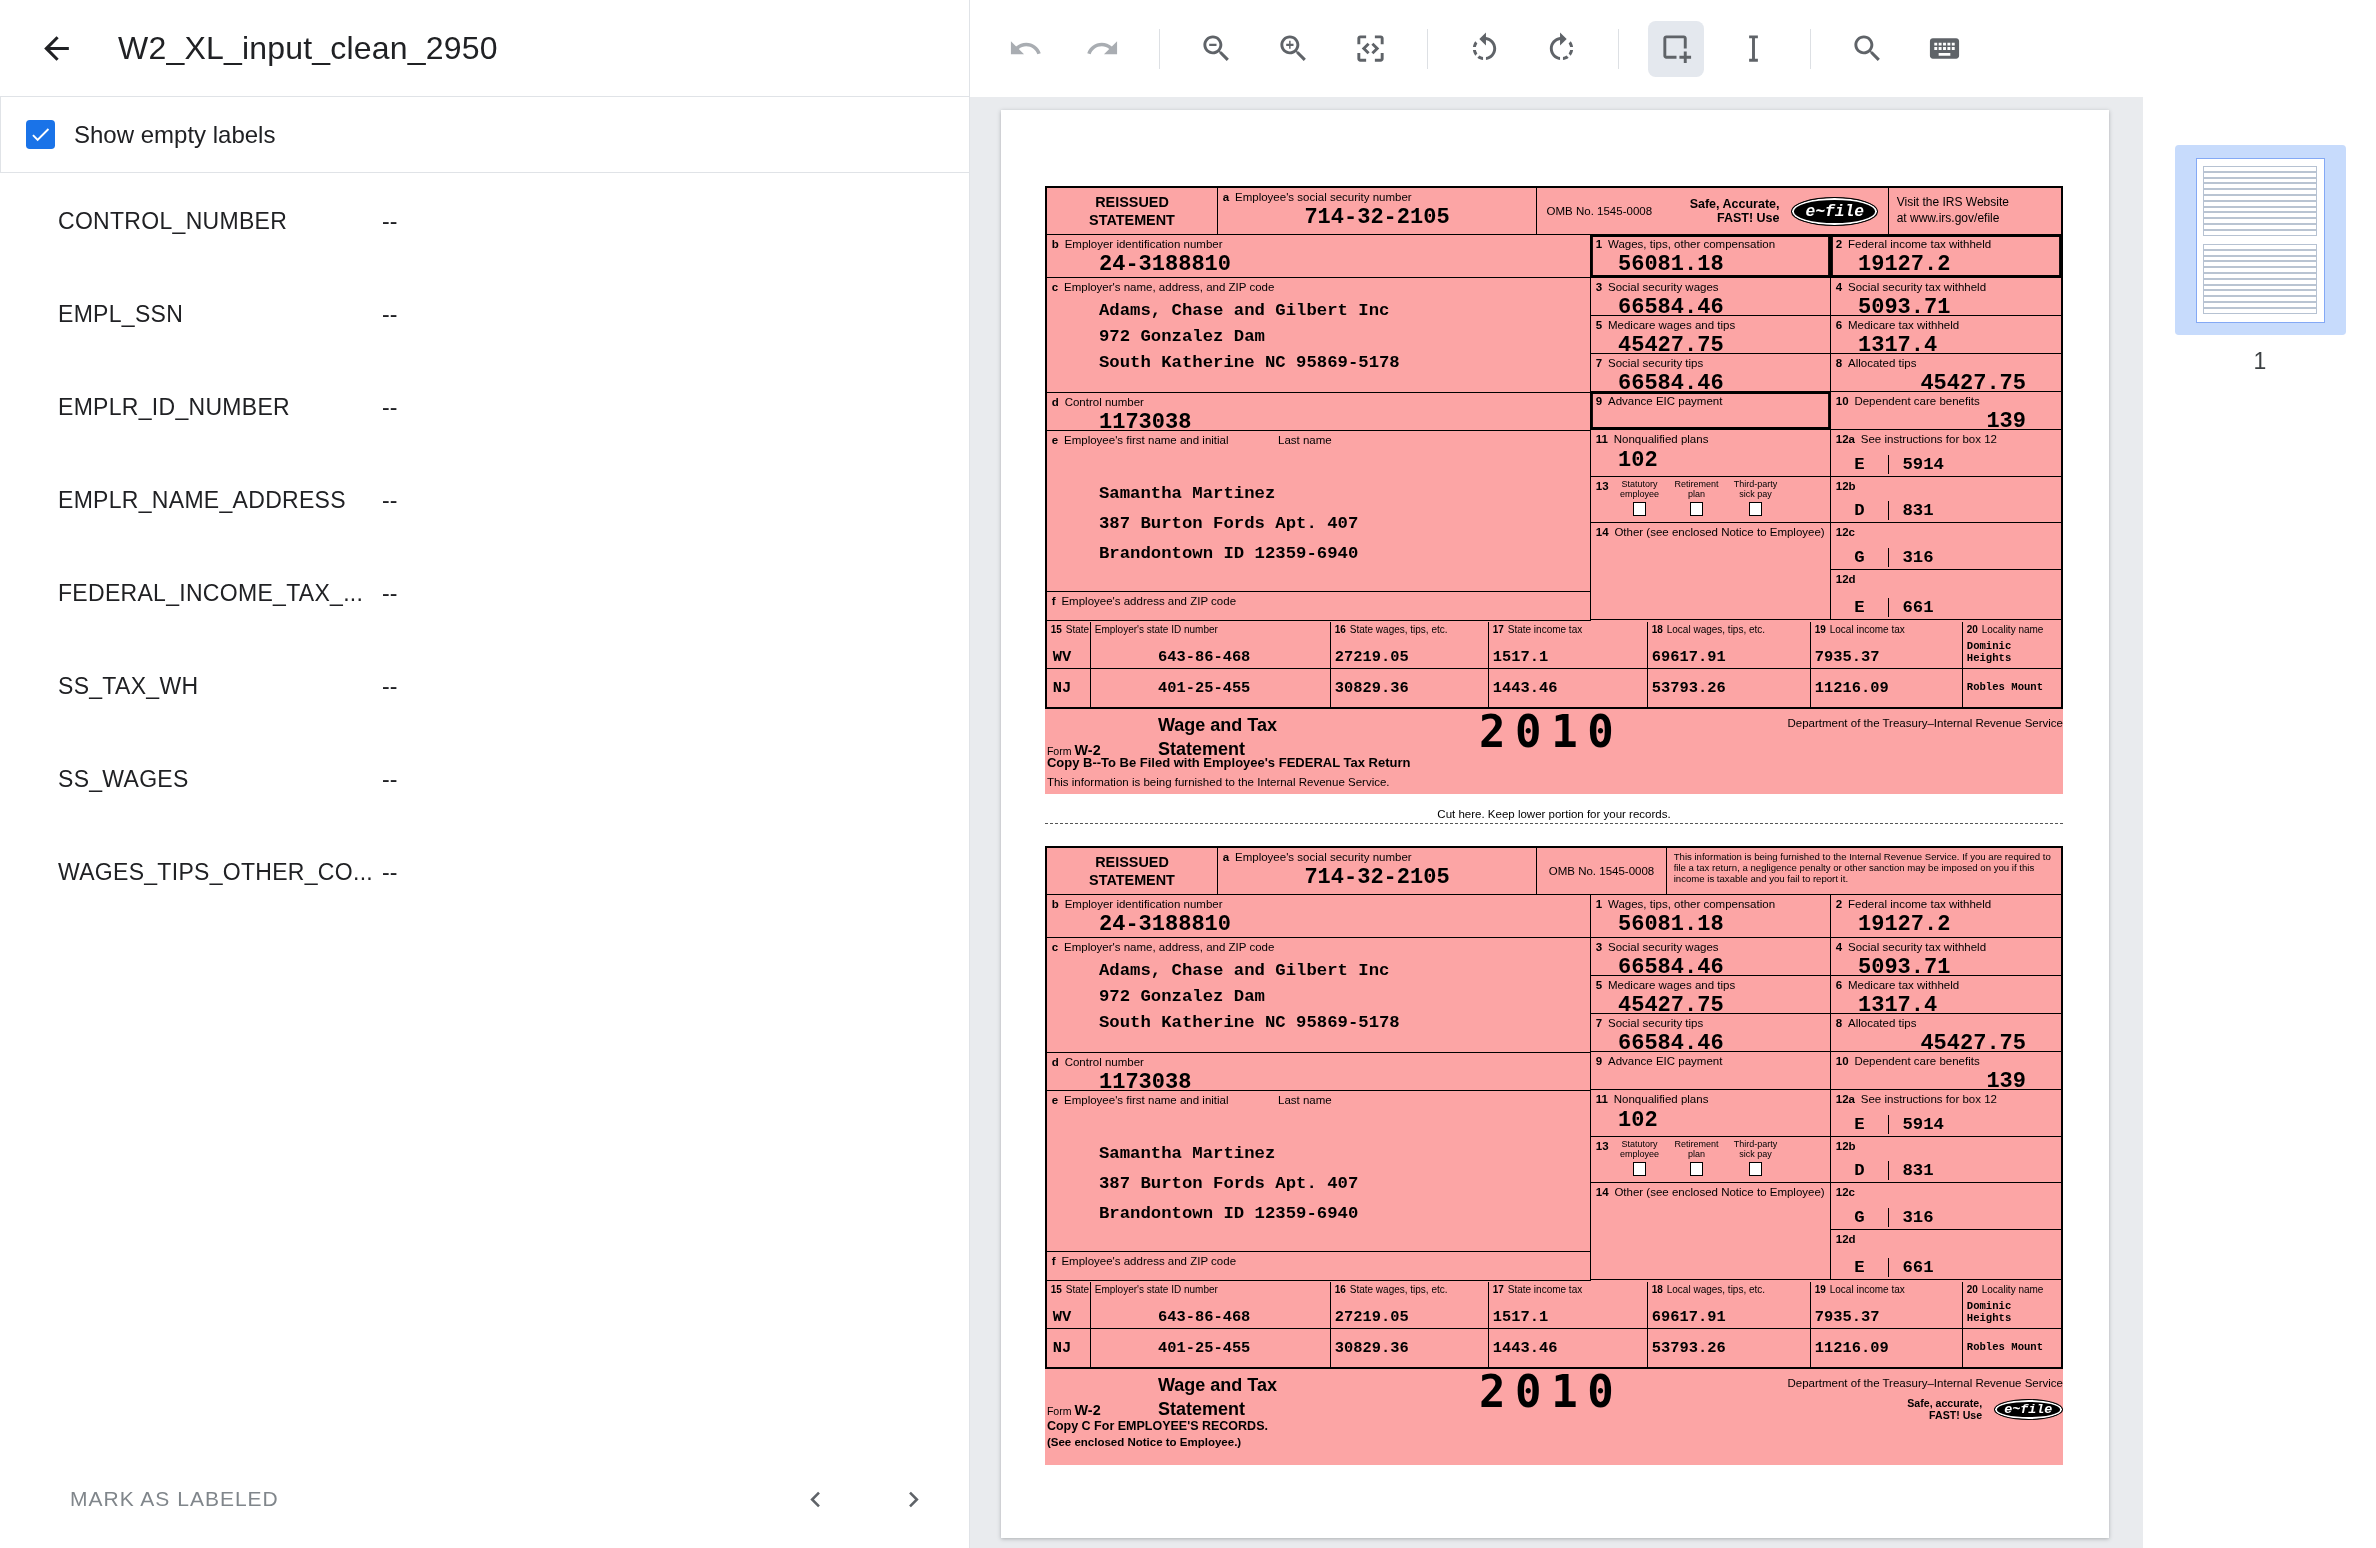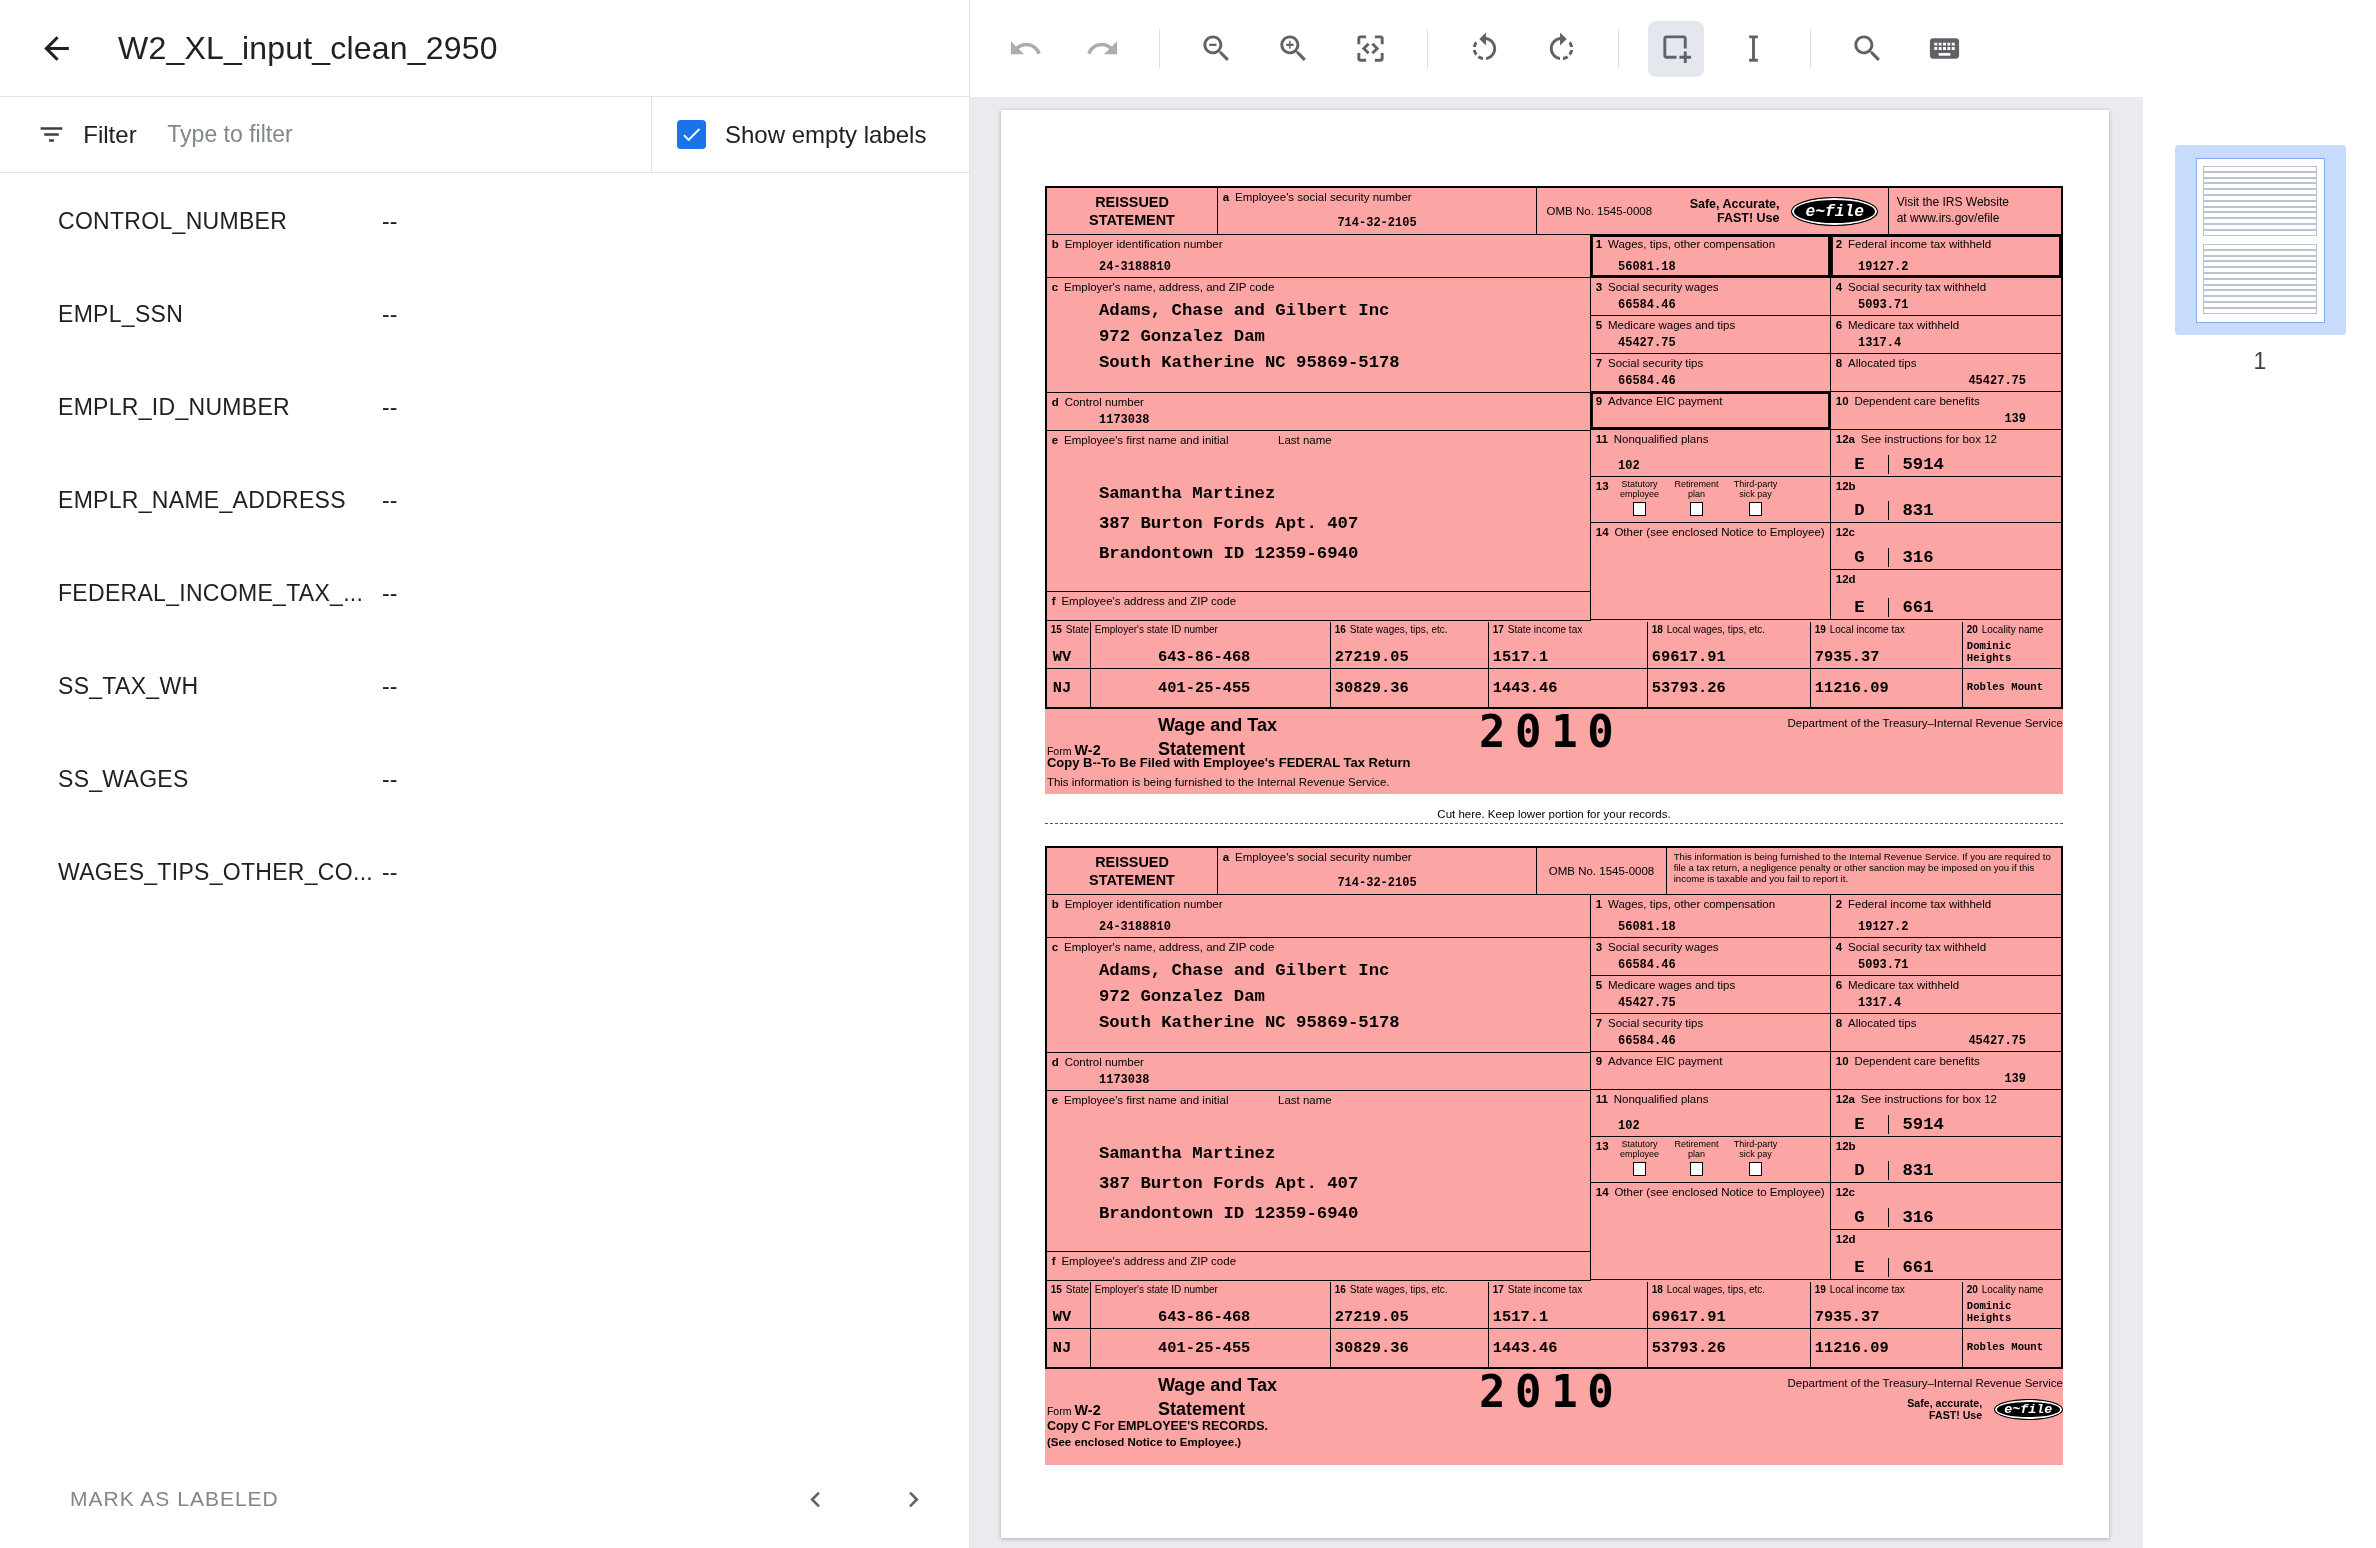--- a/index.html
+++ b/index.html
@@ -65,21 +65,21 @@
   .r { display:flex; }
   .c { position:relative; border-right:1px solid #000; border-bottom:1px solid #000; overflow:hidden; }
   .c.last { border-right:none; }
   .colL,.colM,.colR { display:flex; flex-direction:column; }
   .colR { flex:1; }
   .colL > .c, .colM > .c, .colR > .c { width:100%; }
   .thick { box-shadow: inset 0 0 0 1.9px #000; }
 
   .bl { display:flex; font-size:11.5px; line-height:13.4px; padding:2.9px 3.8px 0 4.8px; white-space:nowrap; }
   .bn { font-weight:700; margin-right:5.8px; }
-  .bv { font-size:12px; padding:0 3.8px 3.8px 27px; }
+  .bv { font-size:22px; padding:0 3.8px 3.8px 27px; }
   .bv.ar { text-align:right; padding-right:35px; }
   .bvL { padding-left:52px; }
   .vb { display:flex; flex-direction:column; justify-content:space-between; }
   .lines { padding-left:52px; }
   .lines div { font-size:17.3px; line-height:26px; }
   .elines { margin-top:31px; }
   .elines div { line-height:30px; }
   .bl2 { position:absolute; left:231px; top:2.9px; font-size:11.5px; }
 
   .reiss { display:flex; flex-direction:column; justify-content:center; align-items:center; font-weight:700; font-size:14.4px; line-height:18px; }
@@ -145,29 +145,20 @@
     <div class="panel-header">
       <button class="back-btn">
         <svg viewBox="0 0 24 24">
             <path d="M20 11H7.83l5.59-5.59L12 4l-8 8 8 8 1.41-1.41L7.83 13H20v-2z"></path>
           </svg>
       </button>
       <h1 class="doc-title">W2_XL_input_clean_2950</h1>
     </div>
 
     <div class="filter-bar">
-      <div class="filter-left">
-        <span class="filter-icon">
-          <svg viewBox="0 0 24 24">
-              <path d="M10 18h4v-2h-4v2zM3 6v2h18V6H3zm3 7h12v-2H6v2z"></path>
-            </svg>
-        </span>
-        <span class="filter-label">Filter</span>
-        <input class="filter-input" type="text" placeholder="Type to filter" style="">
-      </div>
       <div class="vdiv"></div>
       <div class="empty-toggle">
         <div class="checkbox">
           <svg viewBox="0 0 24 24">
               <path d="M9 16.17L4.83 12l-1.42 1.41L9 19 21 7l-1.41-1.41z"></path>
             </svg>
         </div>
         <span class="empty-label">Show empty labels</span>
       </div>
     </div>

